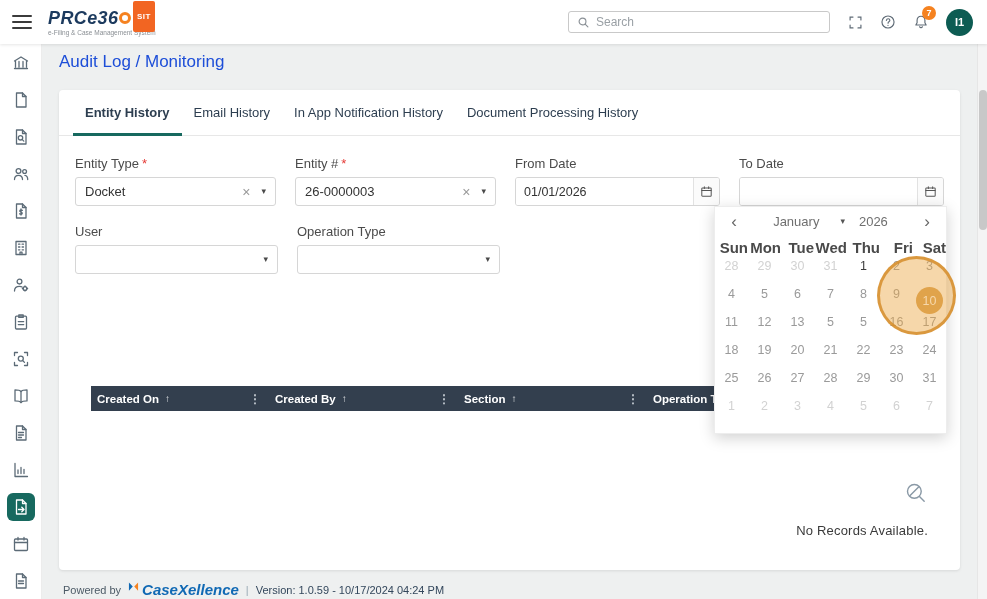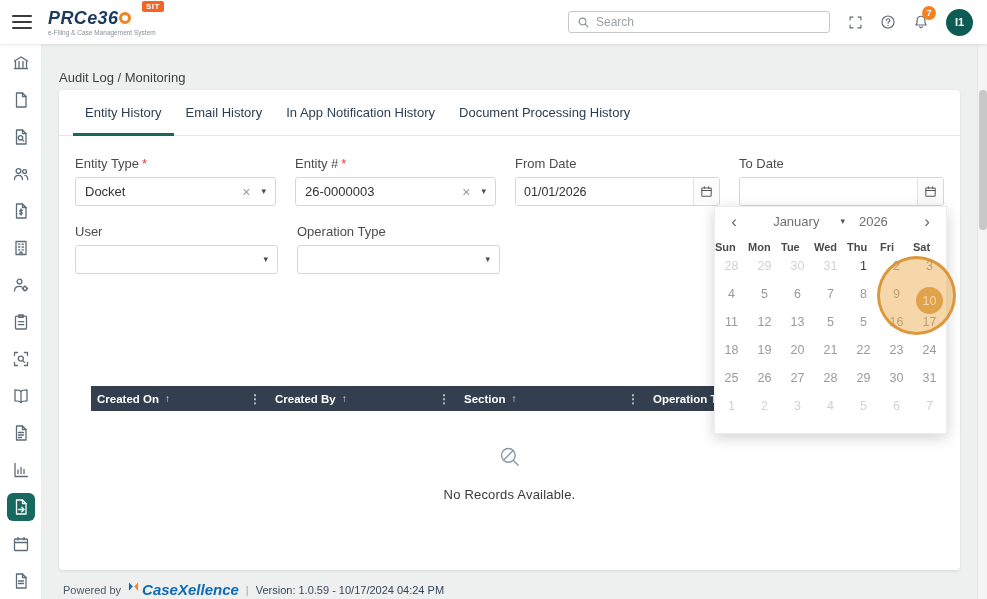--- a/index.html
+++ b/index.html
@@ -8,48 +8,48 @@
 
   
   .topbar{position:absolute;top:0;left:0;width:987px;height:44px;background:#fff;z-index:30;
     display:flex;align-items:center;box-shadow:0 1px 3px rgba(0,0,0,.10)}
   .hamburger{width:20px;height:14px;margin-left:12px;display:flex;flex-direction:column;justify-content:space-between;cursor:pointer}
   .hamburger i{display:block;height:2px;background:#3b3b3b;border-radius:1px}
   .logo-wrap{margin-left:16px;position:relative}
   .logo-text{font-size:18px;font-weight:bold;font-style:italic;color:#1c3a5e;letter-spacing:.4px;display:flex;align-items:center;line-height:19px}
   .logo-o{width:12px;height:12px;border:3.5px solid #f58220;border-radius:50%;display:inline-block;margin-left:1px}
   .logo-sub{font-size:6.5px;color:#8a8f94;margin-top:1px;white-space:nowrap}
-  .env-badge{position:absolute;top:-8px;left:94px;background:#f26522;color:#fff;font-size:8px;font-weight:bold;
-    padding:1px 4px;border-radius:2px;letter-spacing:.5px}
+  .env-badge{position:absolute;top:-8px;left:85px;background:#f26522;color:#fff;font-size:8px;font-weight:bold;
+    padding:11px 4px;border-radius:2px;letter-spacing:.5px}
   .search-box{margin-left:auto;width:262px;height:22px;border:1px solid #c9c9c9;border-radius:3px;background:#fff;
     display:flex;align-items:center;gap:6px;padding:0 8px}
   .search-box input{border:none;outline:none;flex:1;font-size:12px;color:#333;font-family:inherit;background:transparent}
   .search-box input::placeholder{color:#9aa0a5}
   .top-icons{display:flex;align-items:center;gap:17px;margin-left:18px;margin-right:14px}
   .icon-btn{color:#5f6b76;display:flex;cursor:pointer}
   .bell-wrap{position:relative;display:flex}
   .badge{position:absolute;top:-8px;right:-7px;min-width:14px;height:14px;border-radius:7px;background:#f58220;color:#fff;
     font-size:9px;font-weight:bold;display:flex;align-items:center;justify-content:center;padding:0 3px}
   .avatar{width:27px;height:27px;border-radius:50%;background:#0d5c53;color:#fff;font-size:11px;font-weight:bold;
     display:flex;align-items:center;justify-content:center;cursor:pointer}
 
   
   .sidebar{position:absolute;top:44px;left:0;width:42px;bottom:0;background:#fff;border-right:1px solid #ececec;z-index:25;
     display:flex;flex-direction:column;align-items:center;padding-top:5px}
   .sb-item{width:28px;height:28px;border-radius:6px;display:flex;align-items:center;justify-content:center;
     margin-bottom:9px;color:#5c6b77;cursor:pointer;flex:none}
   .sb-item.active{background:#17695f;color:#fff}
 
   
-  .breadcrumb{position:absolute;left:59px;top:70px;font-size:13px;color:#404040;z-index:1}
+  .breadcrumb{position:absolute;left:59px;top:52px;font-size:17px;color:#1d4ed8;z-index:1}
   .card{position:absolute;left:59px;top:90px;width:901px;height:480px;background:#fff;border-radius:4px;
     box-shadow:0 1px 3px rgba(0,0,0,.10);z-index:1}
   .tabs{display:flex;align-items:flex-end;height:46px;padding:0 14px;border-bottom:1px solid #e7e7e7}
   .tab{padding:0 12px 13px;font-size:13px;color:#2d3e50;cursor:pointer;border-bottom:3px solid transparent;margin-bottom:-1px;white-space:nowrap}
-  .tab.active{font-weight:normal;border-bottom-color:#17695f}
+  .tab.active{font-weight:bold;border-bottom-color:#17695f}
 
   .form{padding:20px 16px 0}
   .grid4{display:grid;grid-template-columns:repeat(4,1fr);gap:19px}
   .row2{margin-top:18px}
   .field label{display:block;font-size:13px;color:#4b4b4b;margin-bottom:6px}
   .req{color:#e53935;margin-left:3px}
   .combo{height:29px;border:1px solid #d6d6d6;border-radius:3px;background:#fff;display:flex;align-items:center;
     padding:0 9px;font-size:13px;color:#333;cursor:pointer}
   .combo .val{flex:1;white-space:nowrap;overflow:hidden}
   .combo .clear{color:#999;font-size:14px;margin-right:11px;cursor:pointer;line-height:1}
@@ -58,21 +58,21 @@
   .datefield input{border:none;outline:none;flex:1;padding:0 8px;font-size:12.5px;color:#333;font-family:inherit;min-width:0}
   .cal-btn{width:26px;border-left:1px solid #e2e2e2;background:#fbfbfb;display:flex;align-items:center;justify-content:center;color:#555;cursor:pointer;flex:none}
 
   
   .table-wrap{margin:112px 16px 0}
   .thead{display:flex;background:#333f4e;height:25px;align-items:center;color:#fff}
   .th{display:flex;align-items:center;padding:0 6px;font-size:11.5px;font-weight:bold;height:100%;cursor:pointer}
   .th.c0{width:178px}.th.c1{width:189px}.th.c2{width:189px}.th.c3{flex:1}
   .th-sort{margin-left:6px;font-size:10px;opacity:.85}
   .th-menu{margin-left:auto;font-size:12px;color:#c6cdd4;padding:0 2px}
-  .tbody{height:157px;background:#fff;display:flex;flex-direction:column;align-items:center;padding-top:34px;gap:14px}
+  .tbody{height:157px;background:#fff;display:flex;flex-direction:column;align-items:flex-end;padding-top:70px;gap:14px}
   .no-records{font-size:13px;color:#3a3a3a;letter-spacing:.2px}
   .empty-icon{color:#8a99a6}
 
   
   .footer{position:absolute;left:63px;top:581px;display:flex;align-items:center;gap:7px;font-size:11px;color:#4c5a66;z-index:1}
   .brand{color:#1069b4;font-weight:bold;font-style:italic;display:flex;align-items:flex-start;gap:3px;font-size:15px}
   .sep{color:#9aabb5}
   .version{color:#33475c}
 
   
@@ -82,21 +82,21 @@
   
   .popup{position:absolute;left:714px;top:206px;width:233px;background:#fff;border:1px solid #ededed;
     box-shadow:0 4px 14px rgba(0,0,0,.18);z-index:40;padding-bottom:6px}
   .cal-head{height:28px;display:flex;align-items:center;padding:0 8px;color:#6f6f6f;font-size:13px}
   .cal-nav{width:22px;display:flex;justify-content:center;color:#666;font-size:17px;cursor:pointer;line-height:1}
   .cal-title{flex:1;display:flex;align-items:center;justify-content:center;gap:14px}
   .cal-month{display:flex;align-items:center;gap:21px;cursor:pointer}
   .cal-caret{font-size:9px;color:#555}
   .cal-year{cursor:pointer}
   .cal-dayhead{display:grid;grid-template-columns:repeat(7,33px);height:24px;align-items:center}
-  .cal-dayhead span{text-align:left;font-size:11px;font-weight:bold;color:#4a4a4a}
+  .cal-dayhead span{text-align:right;font-size:15px;font-weight:bold;color:#4a4a4a}
   .cal-grid{display:grid;grid-template-columns:repeat(7,33px);grid-auto-rows:28px}
   .cal-cell{display:flex;align-items:flex-start;justify-content:center;font-size:12.5px;color:#9a9a9a;cursor:pointer}
   .cal-cell.muted{color:#d2d2d2}
   .cal-cell.today{color:#3c3c3c}
   .cal-cell.selected span{width:27px;height:27px;border-radius:50%;background:#d7a052;color:#fff;
     display:flex;align-items:center;justify-content:center}
 
   
   .annotation{position:absolute;left:877px;top:256px;width:79px;height:79px;border-radius:50%;
     background:rgba(236,166,66,.45);border:3px solid rgba(213,141,44,.85);z-index:50;pointer-events:none}

